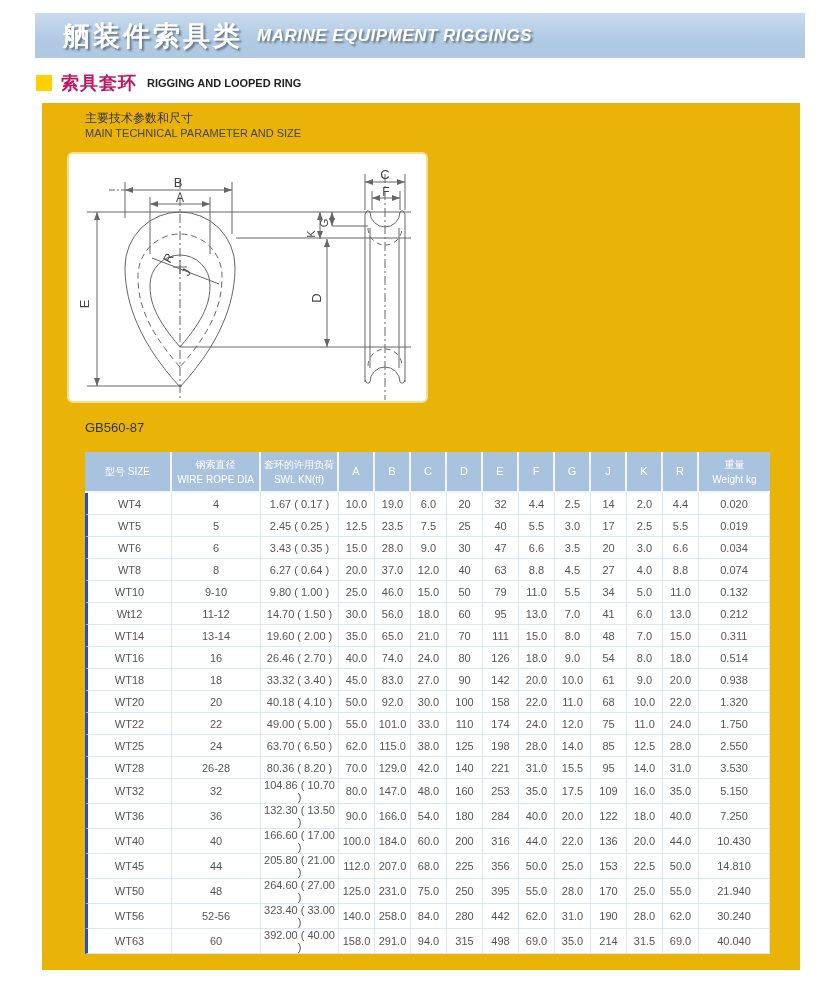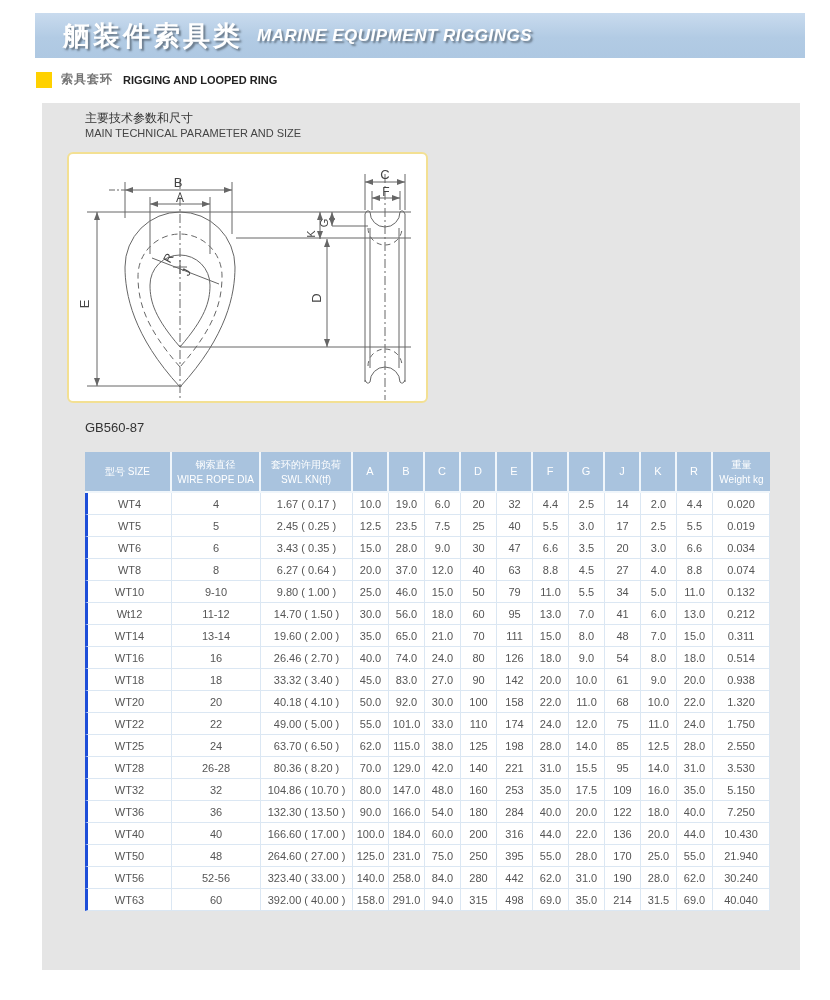--- a/index.html
+++ b/index.html
@@ -8,41 +8,41 @@
   .banner{position:absolute;left:35px;top:13px;width:770px;height:45px;
     background:linear-gradient(180deg,#c9dbee 0%,#b2cbe4 55%,#aec8e2 100%);
     display:flex;align-items:center;padding-left:28px;box-sizing:border-box;}
   .banner .zh{font-size:27px;font-weight:bold;color:#fff;letter-spacing:3px;
     text-shadow:2px 2px 2px rgba(96,112,128,.9);}
   .banner .en{font-size:17px;font-weight:bold;color:#fff;margin-left:14px;letter-spacing:.5px;
     text-shadow:2px 2px 2px rgba(96,112,128,.9);font-style:italic;}
 
   .section{position:absolute;left:36px;top:71px;display:flex;align-items:center;}
   .bullet{width:16px;height:16px;background:#ffd100;margin-right:9px;}
-  .section .zh{font-size:12px;font-weight:bold;color:#737373;letter-spacing:1px;text-align:right;}
+  .section .zh{font-size:18px;font-weight:bold;color:#be185d;letter-spacing:1px;text-align:right;}
   .section .en{font-size:11px;font-weight:bold;color:#222;margin-left:10px;}
 
-  .panel{position:absolute;left:42px;top:103px;width:758px;height:867px;background:#e5e5e5;}
+  .panel{position:absolute;left:42px;top:103px;width:758px;height:867px;background:#eab308;}
   .intro-zh{position:absolute;left:43px;top:7px;font-size:12px;color:#333;}
   .intro-en{position:absolute;left:43px;top:24px;font-size:11px;color:#444;}
   .diagram-box{position:absolute;left:25px;top:49px;width:357px;height:247px;background:#fff;
     border:2px solid #f3e093;border-radius:6px;}
   .standard{position:absolute;left:43px;top:317px;font-size:13px;color:#333;}
 
   table.spec{position:absolute;left:43px;top:349px;width:685px;border-collapse:separate;
     border-spacing:0;table-layout:fixed;}
   table.spec th{background:#a9c3de;color:#fff;font-weight:normal;font-size:10px;line-height:1.5;
     height:41px;vertical-align:middle;text-align:center;border-right:2px solid #f0f6fb;
     border-bottom:2px solid #f0f6fb;padding:0;box-sizing:border-box;}
   table.spec th:last-child{border-right:none;}
   table.spec th.letter{font-size:11px;}
   table.spec td{background:#fff;font-size:11px;color:#555;text-align:center;height:22px;
     border-right:1px solid #dbe7f3;border-bottom:1px solid #dbe7f3;padding:0;box-sizing:border-box;}
   table.spec td:first-child{border-left:3px solid #1d4ed8;}
-  th.col-0{width:87px}th.col-1{width:89px}th.col-2{width:92px}
+  th.col-0{width:87px}th.col-1{width:89px}th.col-2{width:78px}
   th.col-3,th.col-4,th.col-5,th.col-6,th.col-7,th.col-8,th.col-9,th.col-10,th.col-11,th.col-12{width:36px}
 
   svg text{font-family:"Liberation Sans",sans-serif;fill:#444;}
 </style>
 </head>
 <body>
 
 <div class="page">
 
   <div class="banner">
@@ -438,20 +438,36 @@
             <td>200</td>
             <td>316</td>
             <td>44.0</td>
             <td>22.0</td>
             <td>136</td>
             <td>20.0</td>
             <td>44.0</td>
             <td>10.430</td>
           </tr>
           <tr>
+            <td>WT45</td>
+            <td>44</td>
+            <td>205.80 ( 21.00 )</td>
+            <td>112.0</td>
+            <td>207.0</td>
+            <td>68.0</td>
+            <td>225</td>
+            <td>356</td>
+            <td>50.0</td>
+            <td>25.0</td>
+            <td>153</td>
+            <td>22.5</td>
+            <td>50.0</td>
+            <td>14.810</td>
+          </tr>
+          <tr>
             <td>WT50</td>
             <td>48</td>
             <td>264.60 ( 27.00 )</td>
             <td>125.0</td>
             <td>231.0</td>
             <td>75.0</td>
             <td>250</td>
             <td>395</td>
             <td>55.0</td>
             <td>28.0</td>

